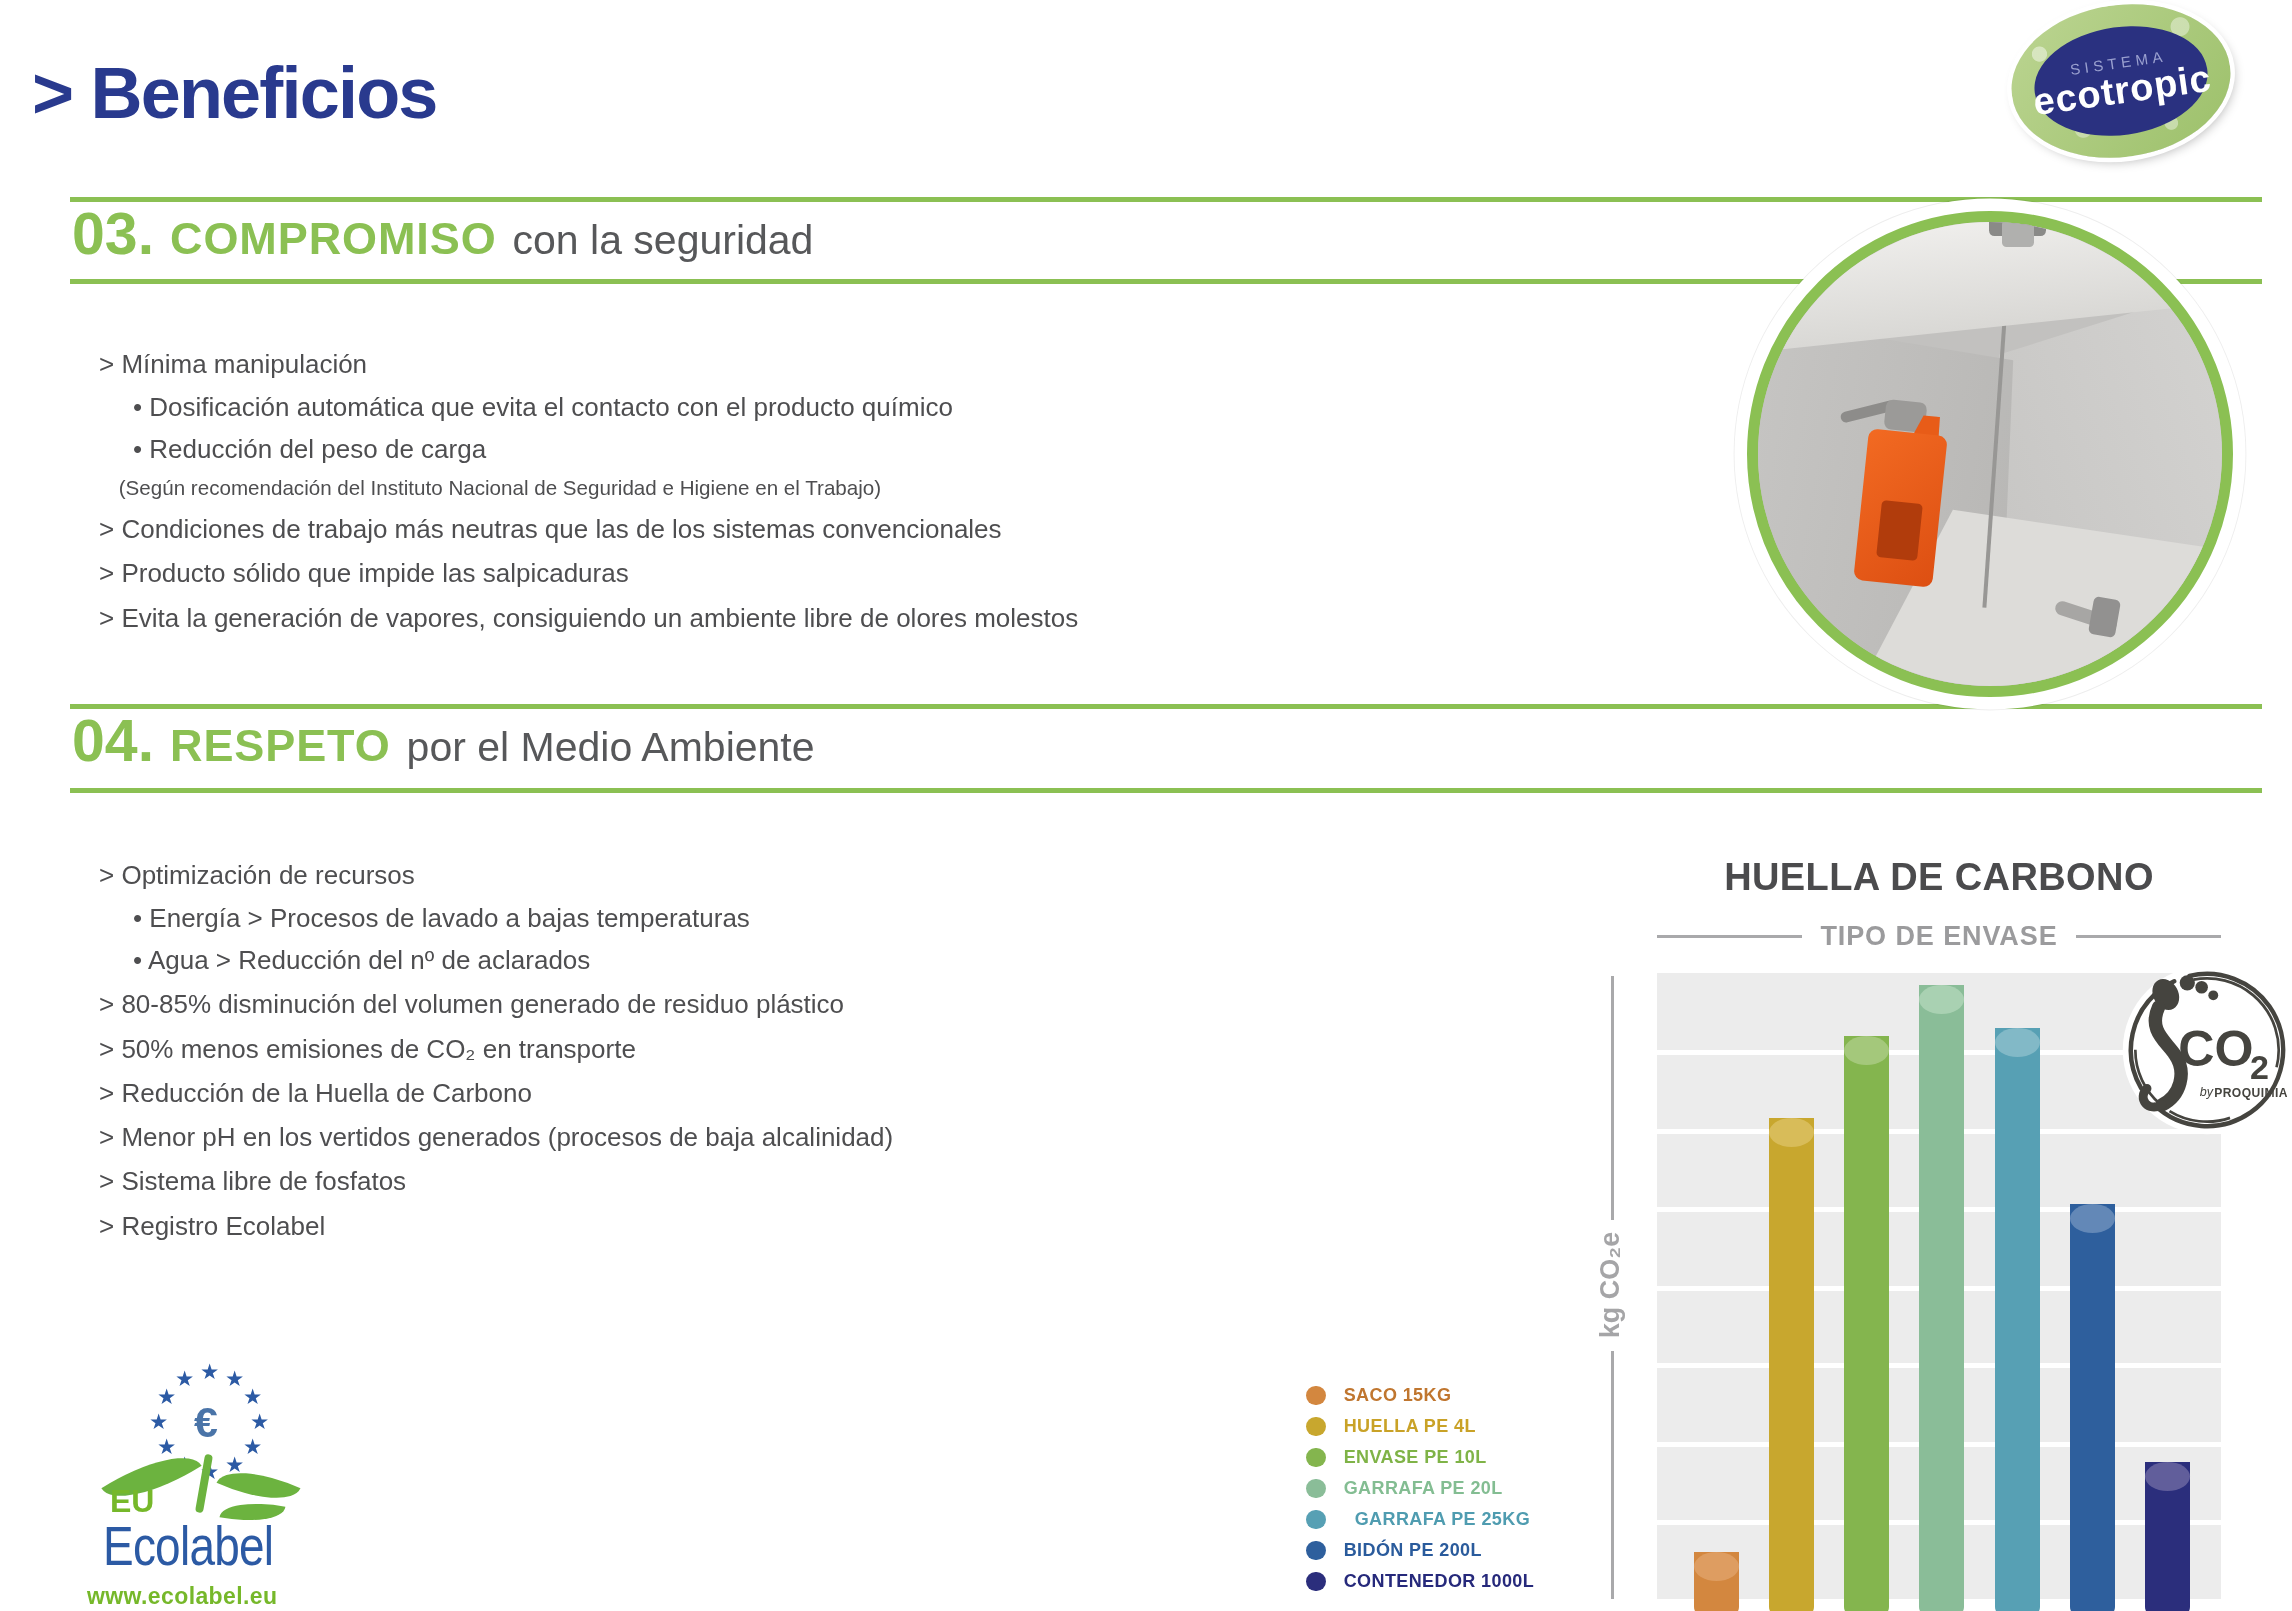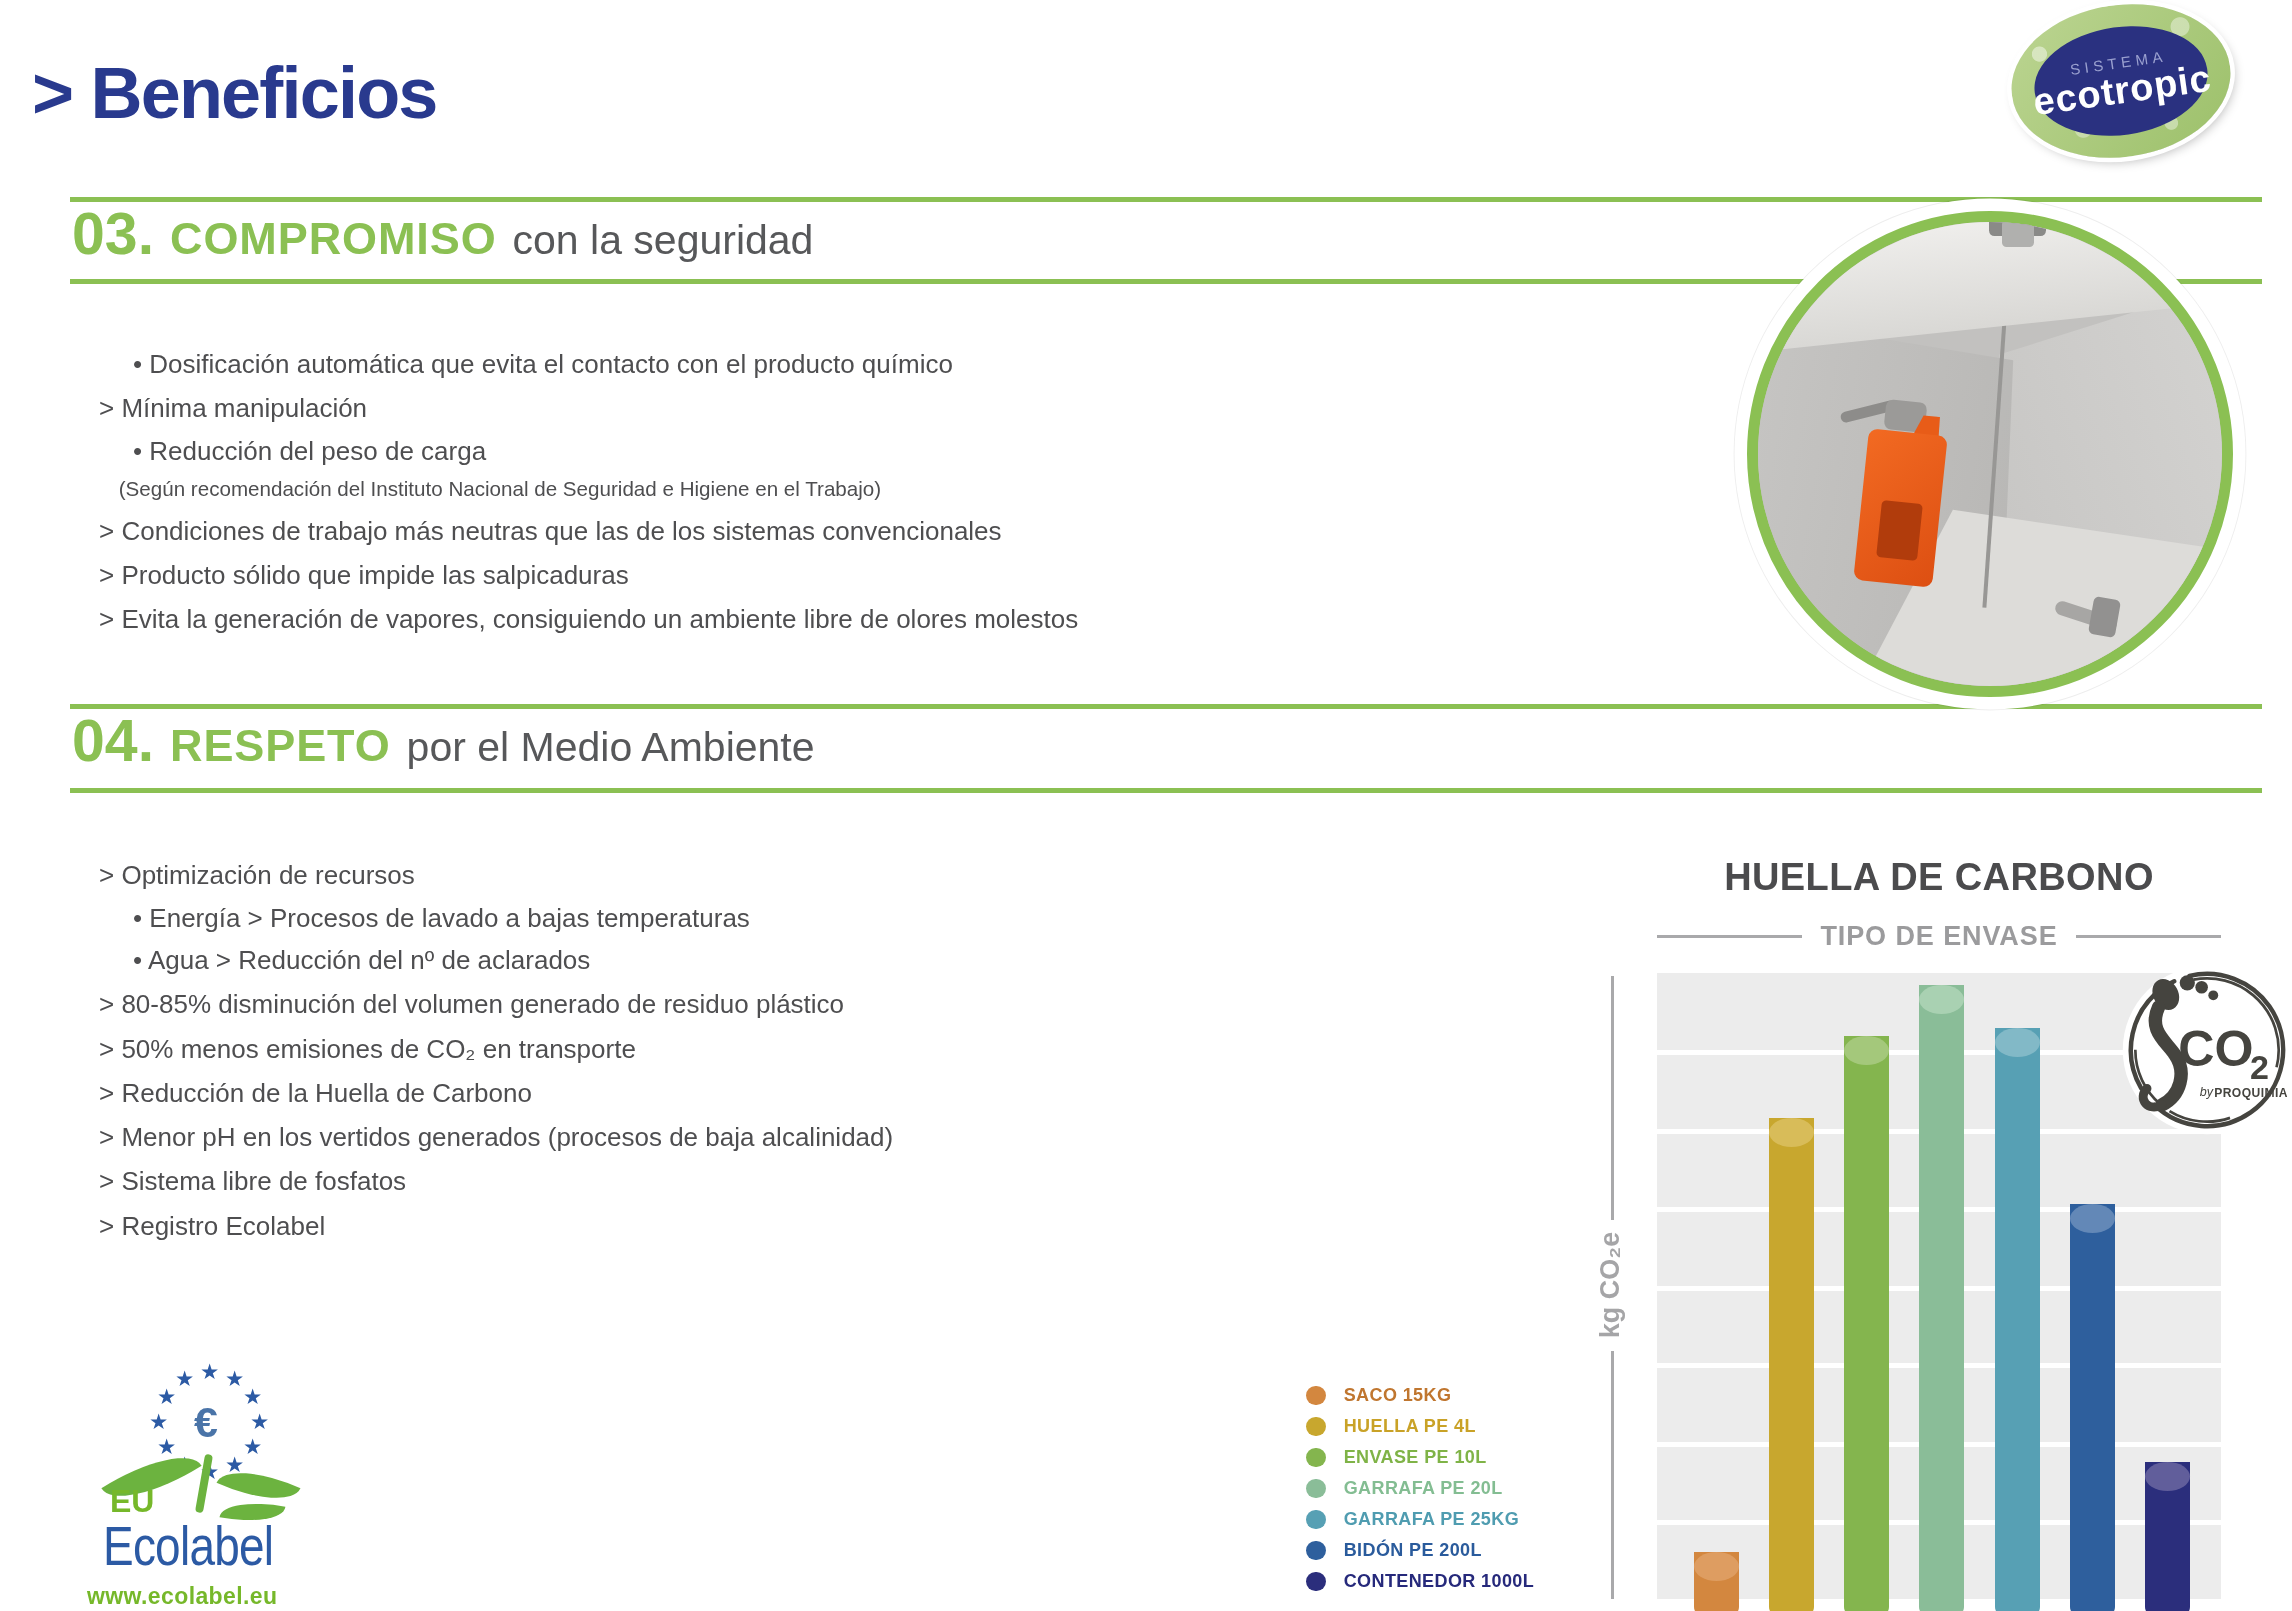--- a/index.html
+++ b/index.html
@@ -123,22 +123,22 @@
 
   <div class="rule r1"></div>
   <div class="sec-head h3">
     <span class="sec-num">03.</span>
     <span class="sec-hl">COMPROMISO</span>
     <span class="sec-rest">con la seguridad</span>
   </div>
   <div class="rule r2"></div>
 
   <div class="list list3">
+      <div class="li main">&gt; Mínima manipulación</div>
       <div class="li sub">• Dosificación automática que evita el contacto con el producto químico</div>
-      <div class="li main">&gt; Mínima manipulación</div>
       <div class="li sub">• Reducción del peso de carga</div>
       <div class="li note">(Según recomendación del Instituto Nacional de Seguridad e Higiene en el Trabajo)</div>
       <div class="li main">&gt; Condiciones de trabajo más neutras que las de los sistemas convencionales</div>
       <div class="li main">&gt; Producto sólido que impide las salpicaduras</div>
       <div class="li main">&gt; Evita la generación de vapores, consiguiendo un ambiente libre de olores molestos</div>
     </div>
 
   <div class="photo">
     <div class="ph-wall-r"></div>
     <div class="ph-wall-l"></div>
@@ -228,21 +228,21 @@
       <div class="lrow">
         <span class="ldot" style="background: rgb(132, 181, 78);"></span>
         <span class="ltext" style="color: rgb(127, 179, 71);">ENVASE PE 10L</span>
       </div>
       <div class="lrow">
         <span class="ldot" style="background: rgb(138, 189, 152);"></span>
         <span class="ltext" style="color: rgb(131, 189, 146);">GARRAFA PE 20L</span>
       </div>
       <div class="lrow">
         <span class="ldot" style="background: rgb(87, 160, 180);"></span>
-        <span class="ltext" style="color: rgb(79, 156, 176);">GARRAFA PE 25KG</span>
+        <span class="ltext" style="color: rgb(79, 156, 176); margin-left: 11px;">GARRAFA PE 25KG</span>
       </div>
       <div class="lrow">
         <span class="ldot" style="background: rgb(46, 95, 157);"></span>
         <span class="ltext" style="color: rgb(42, 91, 156);">BIDÓN PE 200L</span>
       </div>
       <div class="lrow">
         <span class="ldot" style="background: rgb(43, 46, 124);"></span>
         <span class="ltext" style="color: rgb(38, 41, 123);">CONTENEDOR 1000L</span>
       </div>
     </div>

